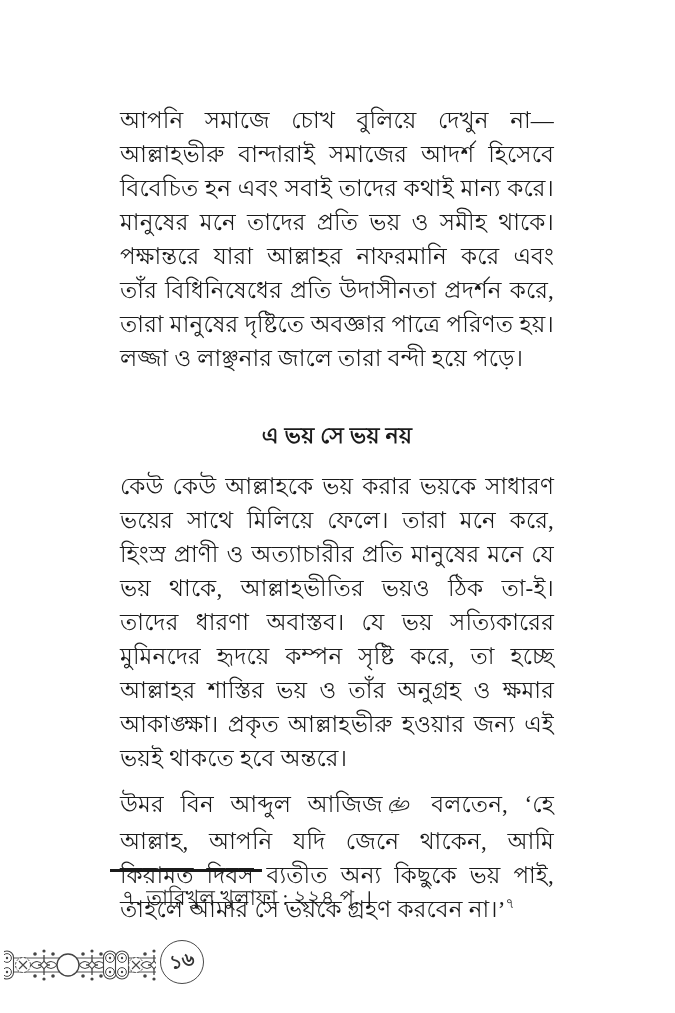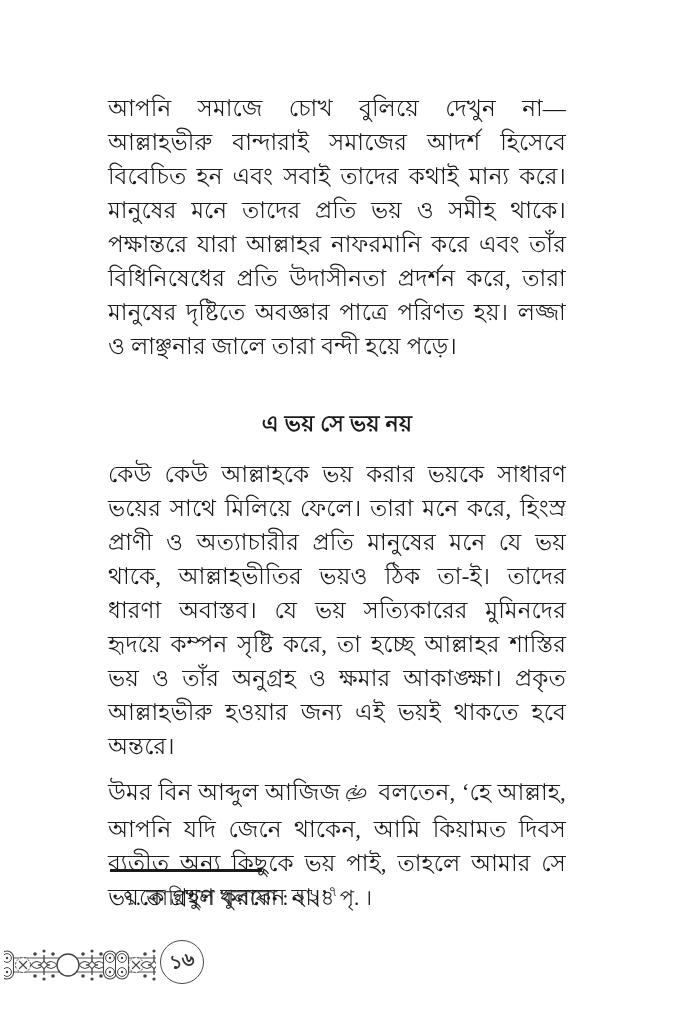--- a/index.html
+++ b/index.html
@@ -15,21 +15,21 @@
   }
 
   .text-block {
     position: absolute;
     left: 108px;
     top: 92px;
     width: 458px;
   }
 
   .para {
-    margin: 0;
+    margin: 12px;
     font-size: 23px;
     line-height: 34px;
     text-align: justify;
     text-justify: inter-word;
     letter-spacing: 0.2px;
   }
 
   .heading {
     margin: 40px 0 14px 0;
     font-size: 22px;

